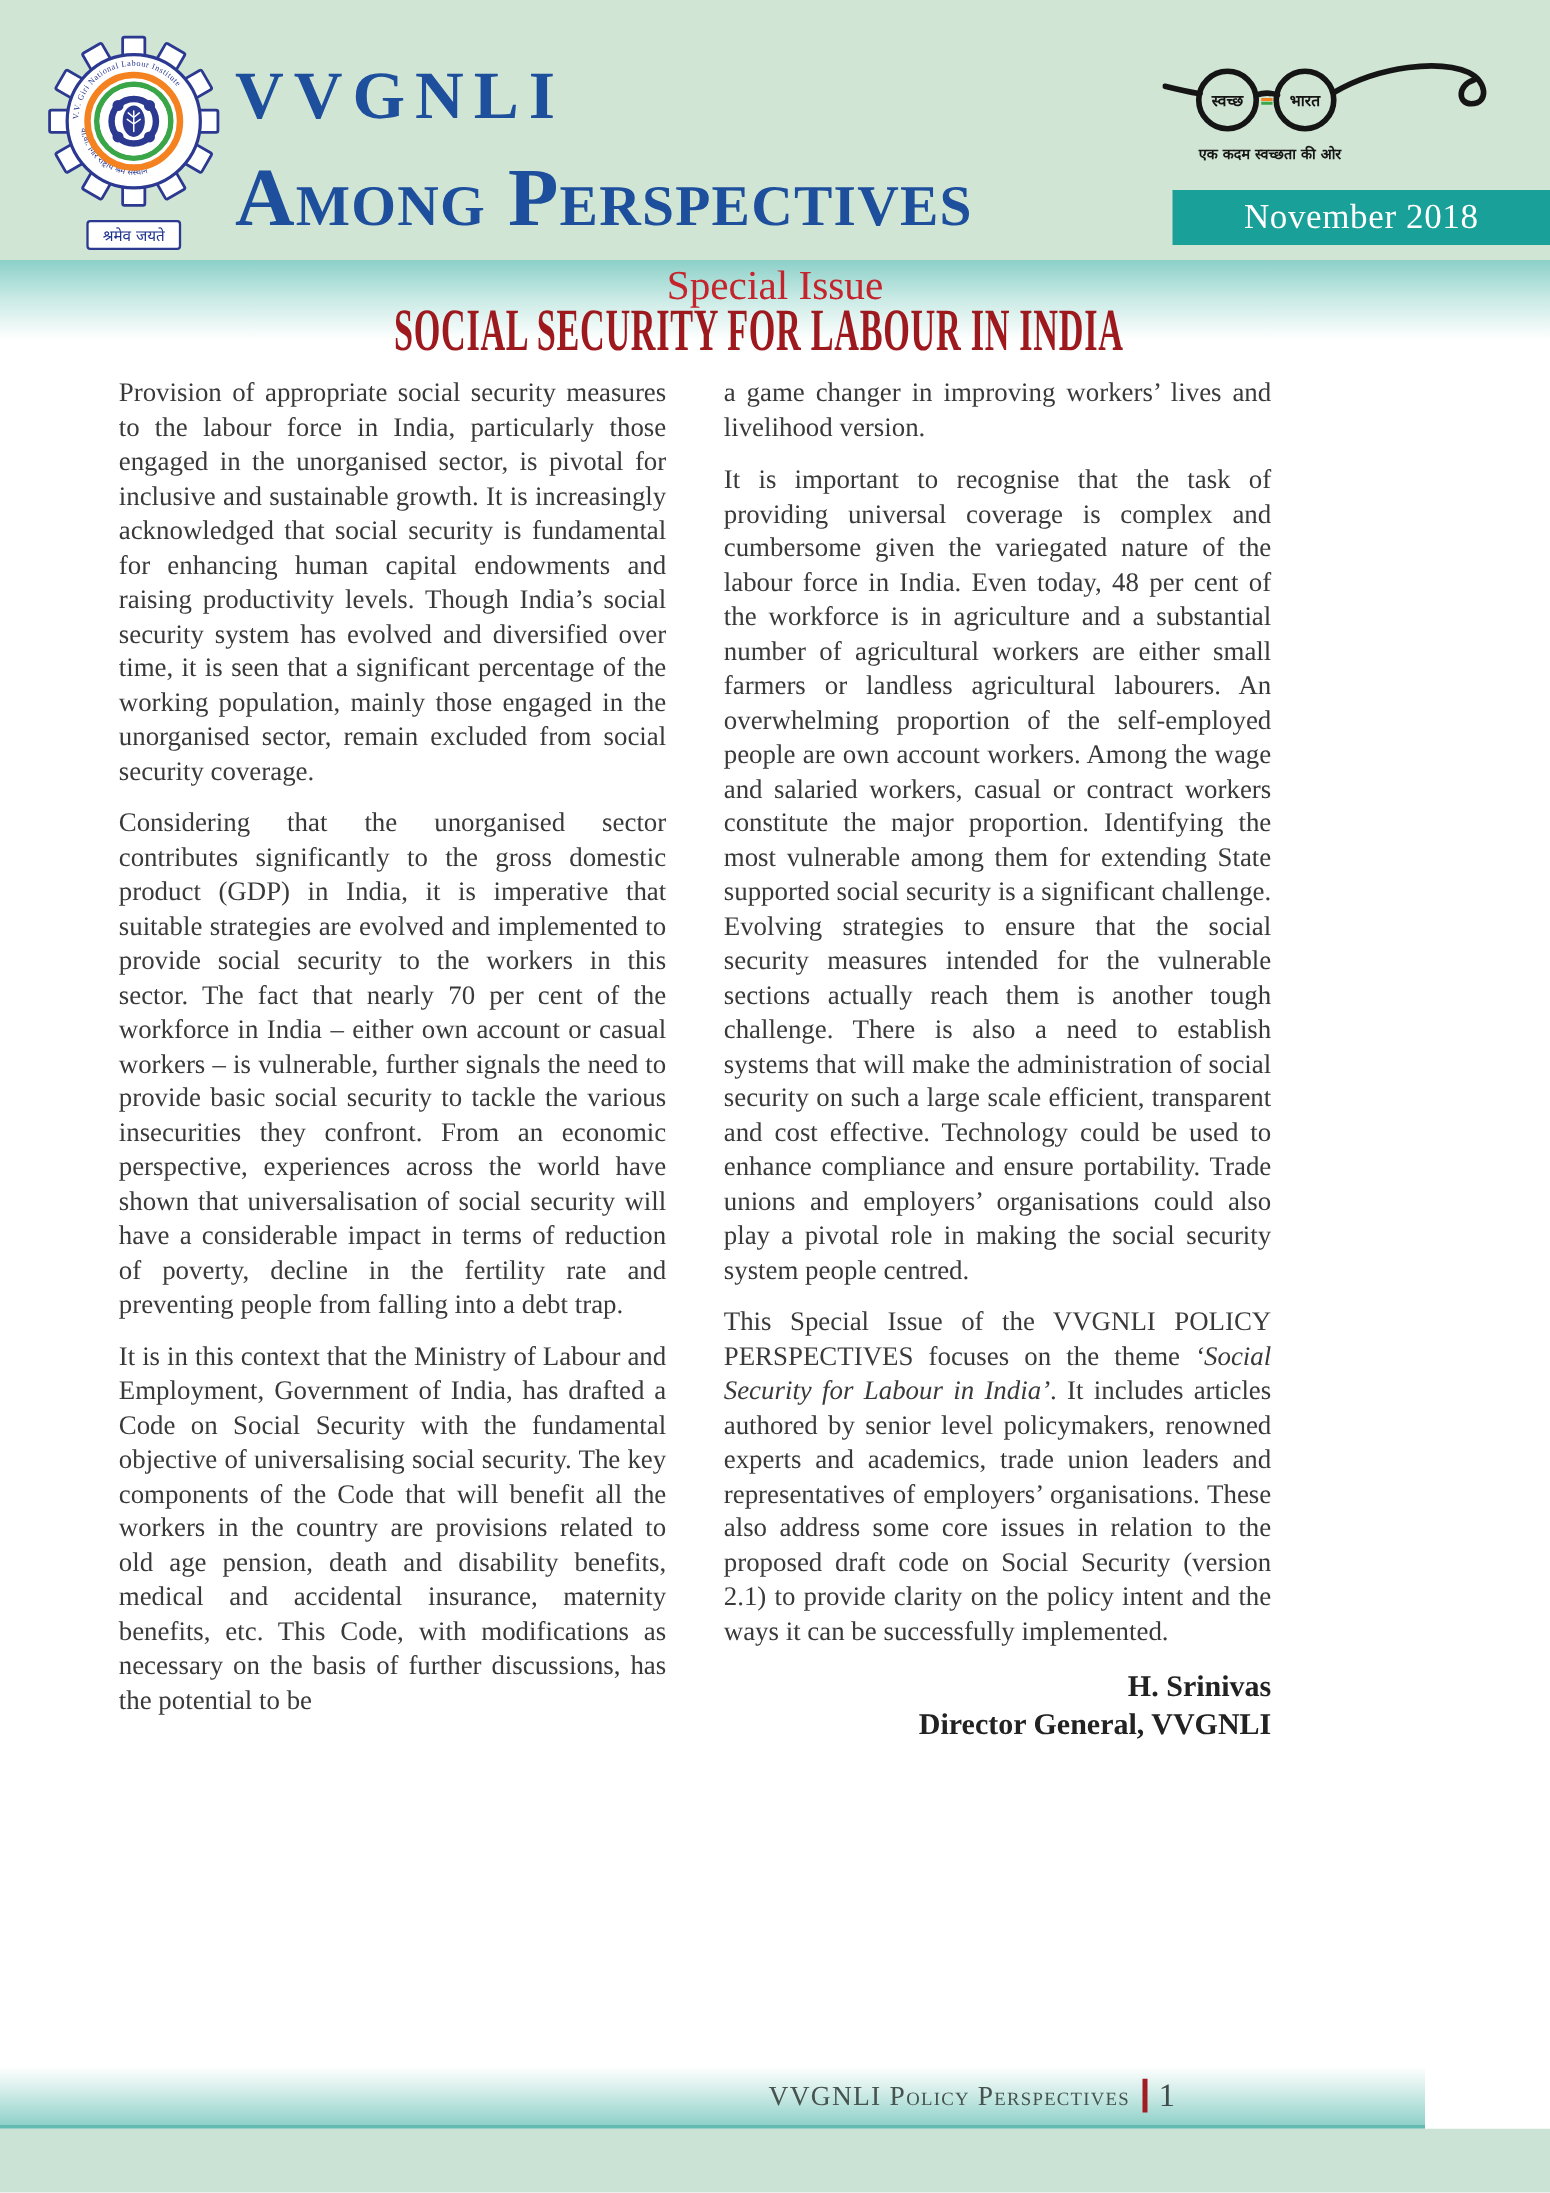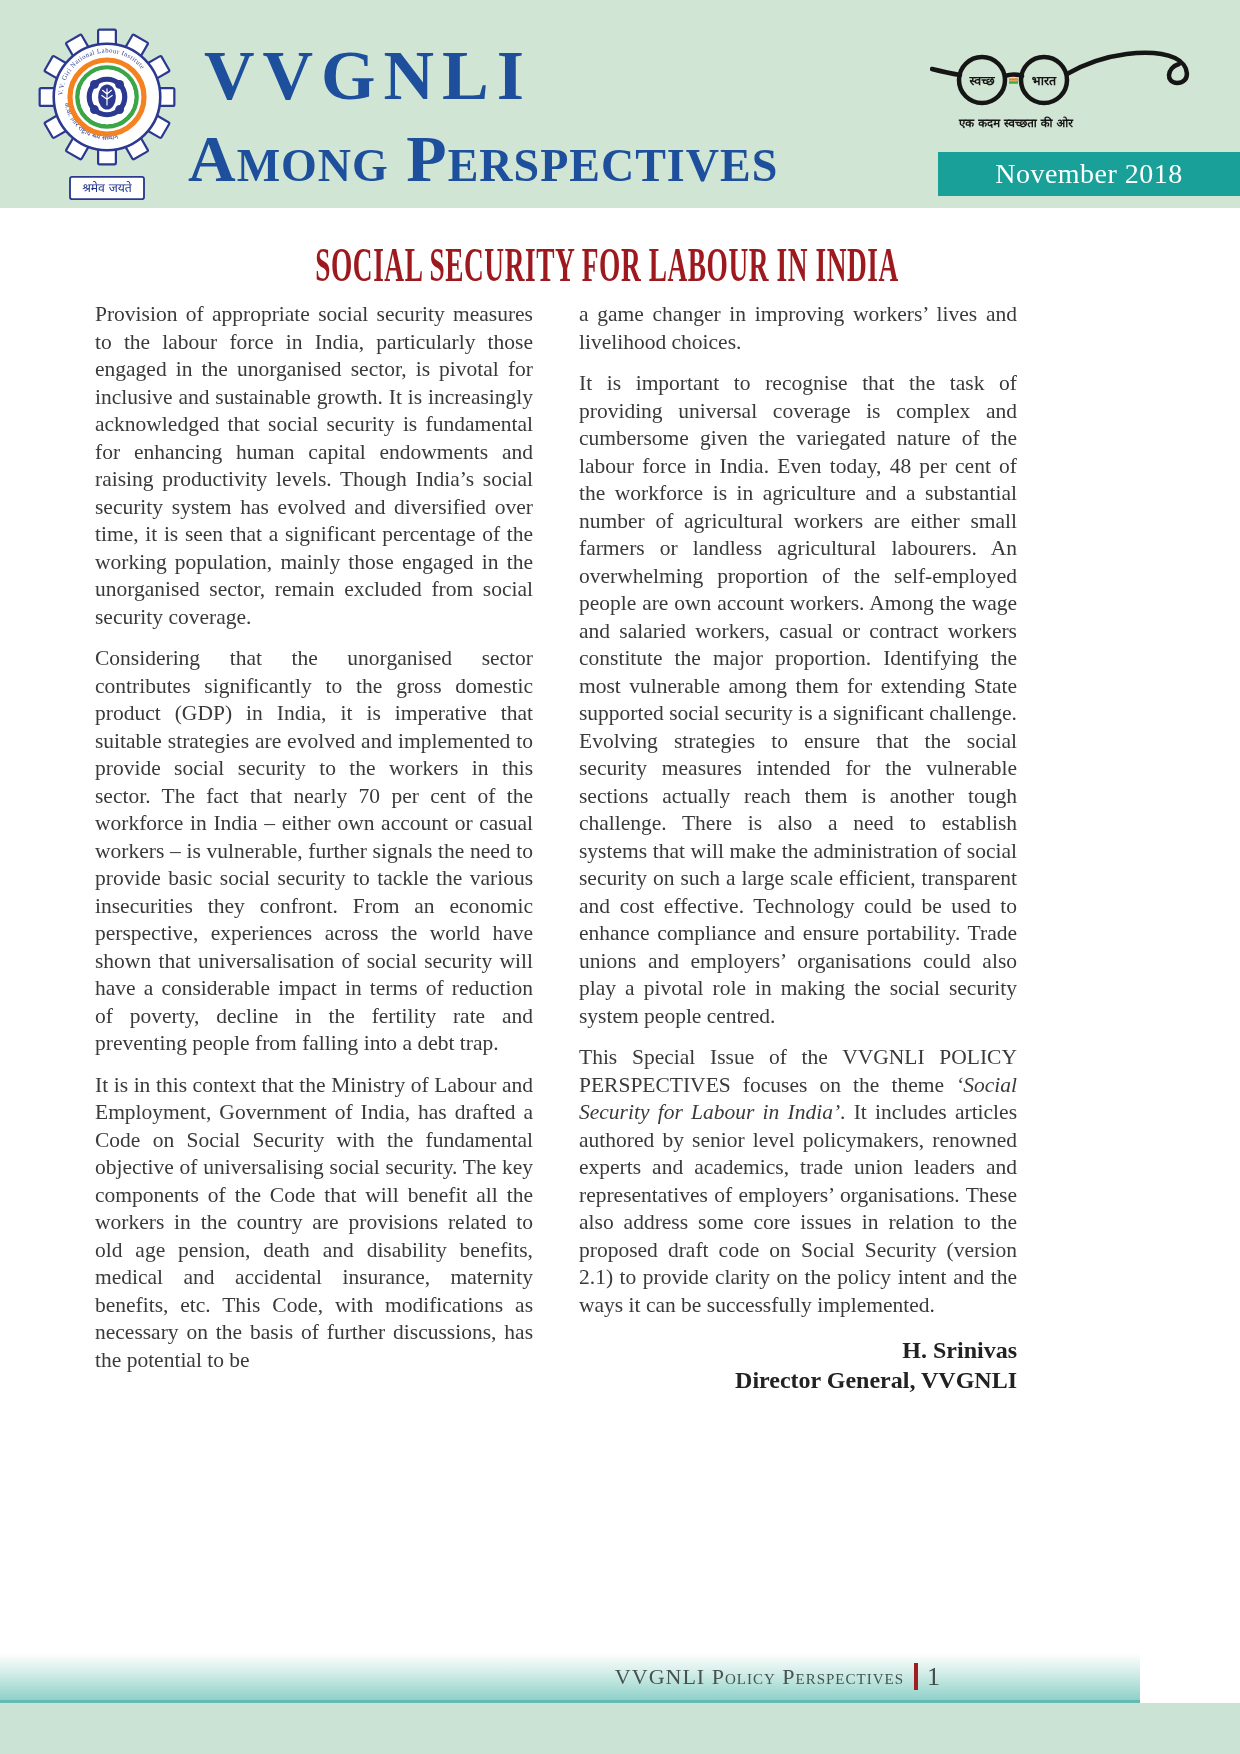--- a/index.html
+++ b/index.html
@@ -13,22 +13,22 @@
   
   .header {
     position:absolute; left:0; top:0; width:1240px; height:208px;
     background:var(--mint,#d0e5d3);
   }
   .logo-wrap { position:absolute; left:33px; top:24px; width:148px; height:180px; }
   .logo-wrap svg { width:100%; height:100%; }
 
   .masthead { position:absolute; left:188px; top:40px; }
   .masthead-line1 {
-    font-size:70px; line-height:72px; font-weight:bold;
-    letter-spacing:8px; color:var(--title-blue,#1e4f9d);margin-left:16px;
+    font-size:54px; line-height:72px; font-weight:bold;
+    letter-spacing:8px; color:var(--title-blue,#1e4f9d);
   }
   .masthead-line2 {
     font-size:66px; line-height:70px; font-weight:bold; margin-top:12px;
     font-variant:small-caps; letter-spacing:1px; color:var(--title-blue,#1e4f9d);
   }
 
   .swachh-wrap { position:absolute; left:930px; top:44px; width:276px; height:92px; }
   .swachh-wrap svg { width:100%; height:100%; }
   .deva { font-family:"DejaVu Sans", sans-serif; }
 
@@ -179,33 +179,36 @@
         <line x1="79" y1="38.5" x2="88" y2="38.5" stroke="#3aa648" stroke-width="2.4"></line>
         <text x="52" y="41" text-anchor="middle" font-size="12.5" font-weight="bold" fill="#151515" class="deva">स्वच्छ</text>
         <text x="114" y="41" text-anchor="middle" font-size="12.5" font-weight="bold" fill="#151515" class="deva">भारत</text>
         <text x="86" y="83" text-anchor="middle" font-size="11.5" font-weight="bold" fill="#151515" class="deva">एक कदम स्वच्छता की ओर</text>
       </svg>
     </div>
 
     <div class="date-box">November 2018</div>
   </div>
 
+  <div class="band">
+    <span class="special-issue">Special Issue</span>
+  </div>
 
   <div class="article-title">
     <span>SOCIAL SECURITY FOR LABOUR IN INDIA</span>
   </div>
 
   <div class="columns">
     <div class="col">
       <p>Provision of appropriate social security measures to the labour force in India, particularly those engaged in the unorganised sector, is pivotal for inclusive and sustainable growth. It is increasingly acknowledged that social security is fundamental for enhancing human capital endowments and raising productivity levels. Though India’s social security system has evolved and diversified over time, it is seen that a significant percentage of the working population, mainly those engaged in the unorganised sector, remain excluded from social security coverage.</p>
       <p>Considering that the unorganised sector contributes significantly to the gross domestic product (GDP) in India, it is imperative that suitable strategies are evolved and implemented to provide social security to the workers in this sector. The fact that nearly 70 per cent of the workforce in India – either own account or casual workers – is vulnerable, further signals the need to provide basic social security to tackle the various insecurities they confront. From an economic perspective, experiences across the world have shown that universalisation of social security will have a considerable impact in terms of reduction of poverty, decline in the fertility rate and preventing people from falling into a debt trap.</p>
       <p>It is in this context that the Ministry of Labour and Employment, Government of India, has drafted a Code on Social Security with the fundamental objective of universalising social security. The key components of the Code that will benefit all the workers in the country are provisions related to old age pension, death and disability benefits, medical and accidental insurance, maternity benefits, etc. This Code, with modifications as necessary on the basis of further discussions, has the potential to be</p>
     </div>
     <div class="col">
-      <p>a game changer in improving workers’ lives and livelihood choices.</p>
+      <p>a game changer in improving workers’ lives and livelihood version.</p>
       <p>It is important to recognise that the task of providing universal coverage is complex and cumbersome given the variegated nature of the labour force in India. Even today, 48 per cent of the workforce is in agriculture and a substantial number of agricultural workers are either small farmers or landless agricultural labourers. An overwhelming proportion of the self-employed people are own account workers. Among the wage and salaried workers, casual or contract workers constitute the major proportion. Identifying the most vulnerable among them for extending State supported social security is a significant challenge. Evolving strategies to ensure that the social security measures intended for the vulnerable sections actually reach them is another tough challenge. There is also a need to establish systems that will make the administration of social security on such a large scale efficient, transparent and cost effective. Technology could be used to enhance compliance and ensure portability. Trade unions and employers’ organisations could also play a pivotal role in making the social security system people centred.</p>
       <p><span>This Special Issue of the VVGNLI POLICY PERSPECTIVES focuses on the theme </span><span class="italic">‘Social Security for Labour in India’</span><span>. It includes articles authored by senior level policymakers, renowned experts and academics, trade union leaders and representatives of employers’ organisations. These also address some core issues in relation to the proposed draft code on Social Security (version 2.1) to provide clarity on the policy intent and the ways it can be successfully implemented.</span></p>
       <div class="signature">
         <div class="sig-name">H. Srinivas</div>
         <div class="sig-role">Director General, VVGNLI</div>
       </div>
     </div>
   </div>
 
   <div class="footer-band">

